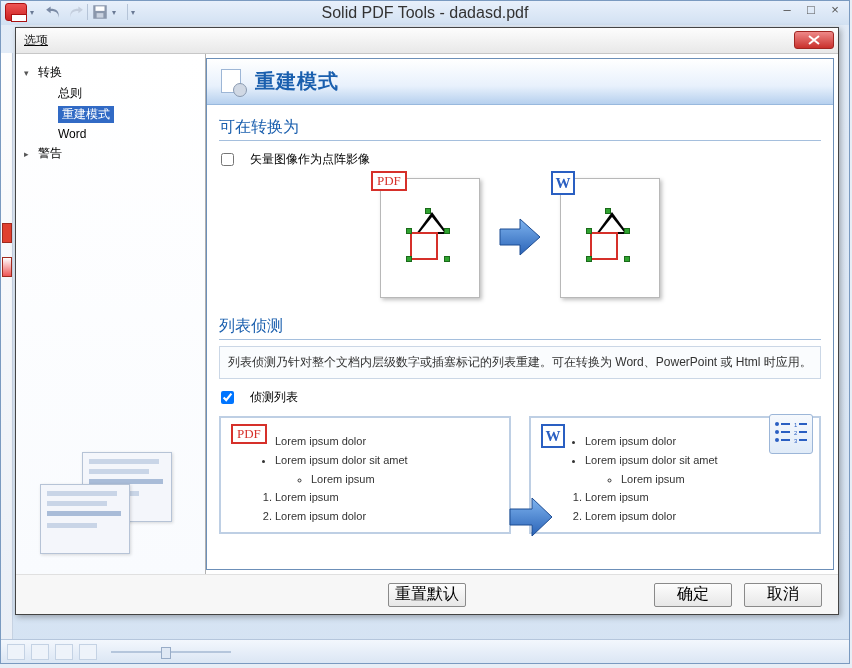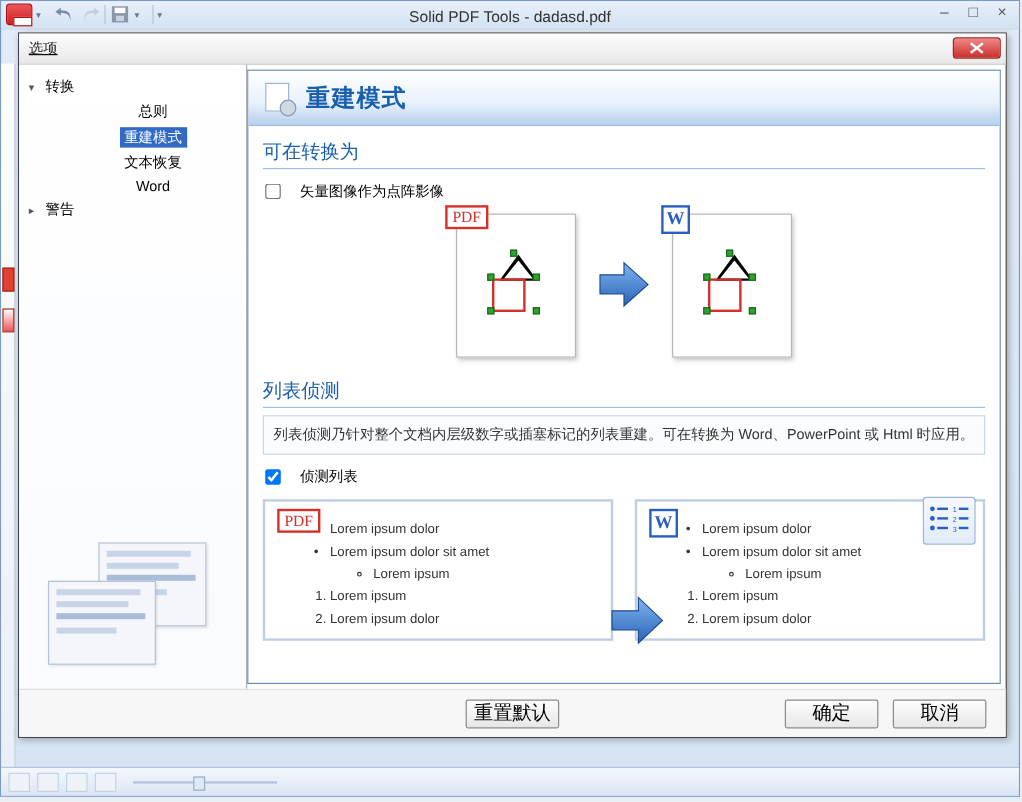--- a/index.html
+++ b/index.html
@@ -1,21 +1,21 @@
 <!DOCTYPE html>
 <html><head>
 <meta charset="utf-8">
 <style>
 * { box-sizing: border-box; margin: 0; padding: 0; }
 body { font-family: "Microsoft YaHei", SimSun, Arial, sans-serif; font-size: 12px; background: #e8eef6; width: 852px; height: 668px; overflow: hidden; }
 
 
 .app-window { width: 850px; height: 664px; background: linear-gradient(#e3ecf7, #d5e3f3); border: 1px solid #7a9ac0; position: relative; }
 .app-titlebar { height: 24px; background: linear-gradient(#e8f0fb, #d2e1f2); display: flex; align-items: center; justify-content: center; position: relative; }
-.app-title { color: #333; font-size: 13px; }
+.app-title { color: #333; font-size: 16px; }
 .app-controls { position: absolute; right: 4px; top: 2px; display: flex; gap: 4px; }
 .app-ctrl { width: 20px; height: 16px; color: #555; text-align: center; line-height: 14px; font-size: 13px; cursor: pointer; }
 
 .quick-toolbar { position: absolute; left: 4px; top: 2px; display: flex; align-items: center; gap: 3px; }
 .qt-logo { width: 22px; height: 18px; background: linear-gradient(#e55,#c22); border:1px solid #a11; border-radius: 3px 3px 8px 3px; position: relative; }
 .qt-logo::after { content:""; position:absolute; bottom:-2px; left:5px; width:14px; height:6px; background:#fff; border:1px solid #a11; }
 .qt-btn { width: 18px; height: 18px; display:flex; align-items:center; justify-content:center; color:#7a8aa5; }
 .qt-sep { width:1px; height:16px; background:#b5c4d8; }
 .dropdown-latch { width:12px; font-size:8px; color:#6a7a95; }
 
@@ -26,21 +26,21 @@
 .dialog-close { position:absolute; right:4px; top:3px; width:40px; height:18px; background: linear-gradient(#e88,#c9302c); border:1px solid #a02622; border-radius:3px; color:#fff; display:flex; align-items:center; justify-content:center; font-weight:bold; cursor:pointer; }
 .dialog-close svg { width:12px; height:10px; }
 
 .dialog-body { display:flex; height: 520px; }
 
 
 .tree-panel { width: 190px; border-right: 1px solid #b0b0b0; padding: 8px 6px; background: linear-gradient(#fff,#f9fbfe); overflow:auto; position:relative; }
 .tree-node { display:flex; align-items:center; padding: 2px 2px; cursor:pointer; }
 .tree-node .arrow { width: 12px; font-size:9px; color:#555; }
 .tree-node .label { margin-left: 2px; }
-.tree-child { padding-left: 34px; justify-content: center; }
+.tree-child { padding-left: 34px; }
 .tree-sel { background:#316ac5; color:#fff; padding:0 4px; }
 .tree-panel .deco-img { position:absolute; left:16px; bottom:12px; width:160px; height:110px; }
 .deco-img .sheet { position:absolute; width:90px; height:70px; background:#f4f6fb; border:1px solid #b6c3d6; box-shadow:1px 1px 3px rgba(0,0,0,0.15); }
 .deco-img .sheet.s1 { left:50px; top:0; }
 .deco-img .sheet.s2 { left:8px; top:32px; }
 .deco-img .bar { position:absolute; height:5px; background:#c9d5e7; }
 
 
 .content-panel { flex:1; background:#fff; overflow:hidden; border:1px solid #6c8fb8; margin:4px 4px 4px 0; }
 .content-header-band { height: 46px; background: linear-gradient(#fff 0%, #e8f1fc 60%, #b6d0ee 100%); border-bottom: 1px solid #98b8dd; display:flex; align-items:center; padding-left:14px; gap:10px; }
@@ -158,23 +158,20 @@
       <div class="tree-panel">
         <div class="tree-node">
           <span class="arrow">▾</span>
           <span class="label">转换</span>
         </div>
         <div class="tree-node tree-child">
             <span class="label">总则</span>
           </div>
         <div class="tree-node tree-child">
             <span class="label tree-sel">重建模式</span>
-          </div>
-        <div class="tree-node tree-child">
-            <span class="label">文本恢复</span>
           </div>
         <div class="tree-node tree-child">
             <span class="label">Word</span>
           </div>
         <div class="tree-node">
           <span class="arrow">▸</span>
           <span class="label">警告</span>
         </div>
 
         <div class="deco-img">

